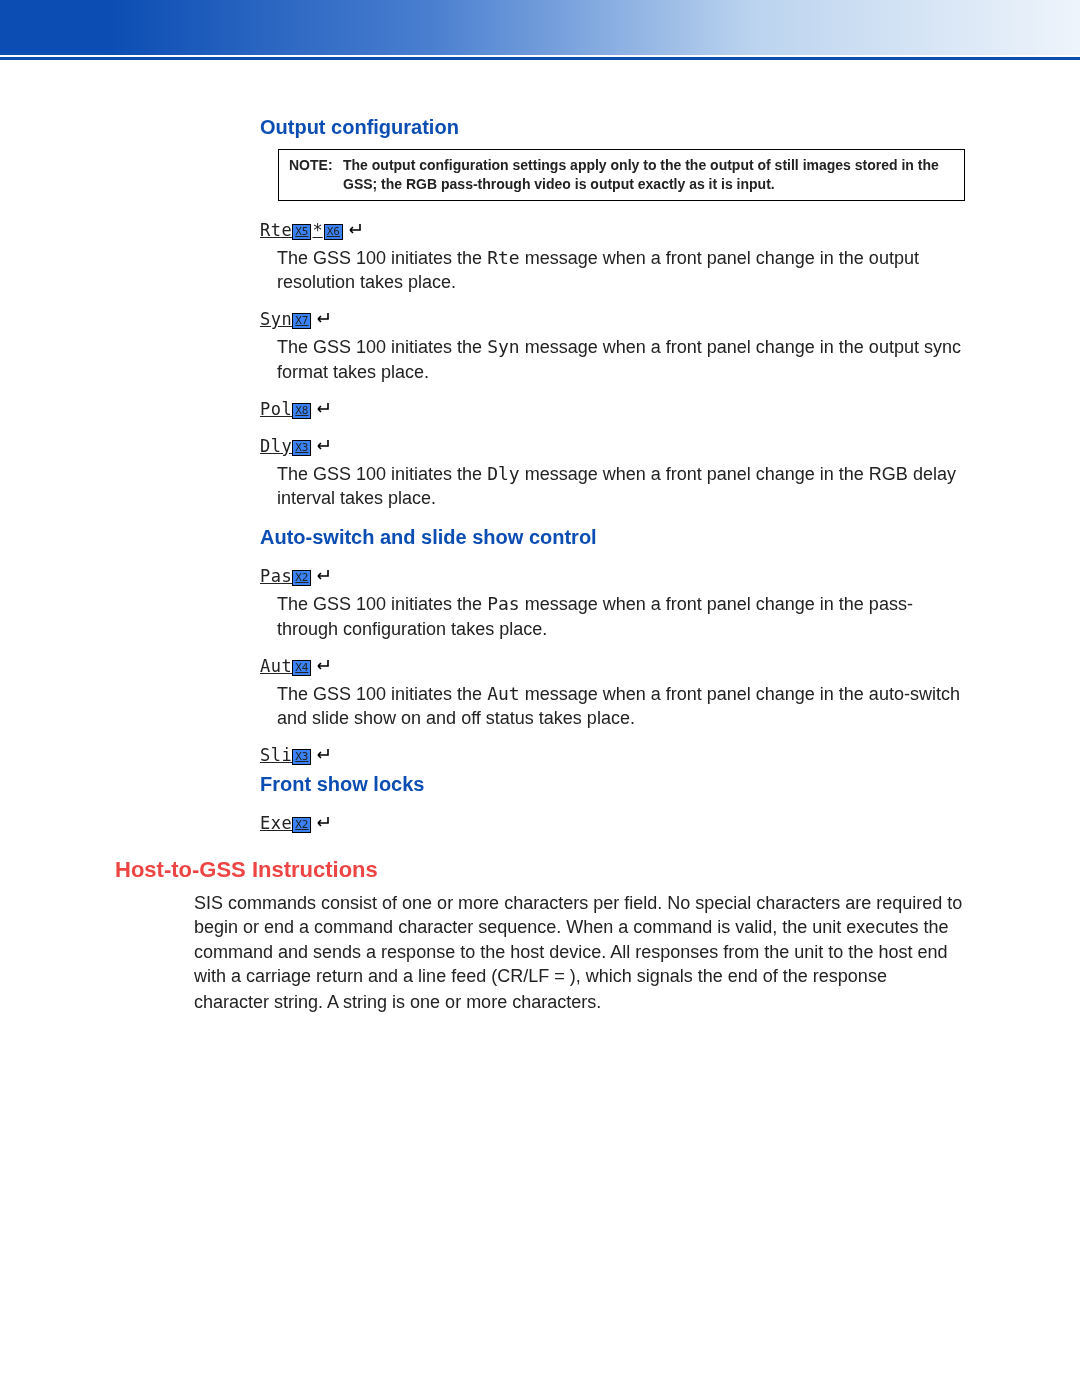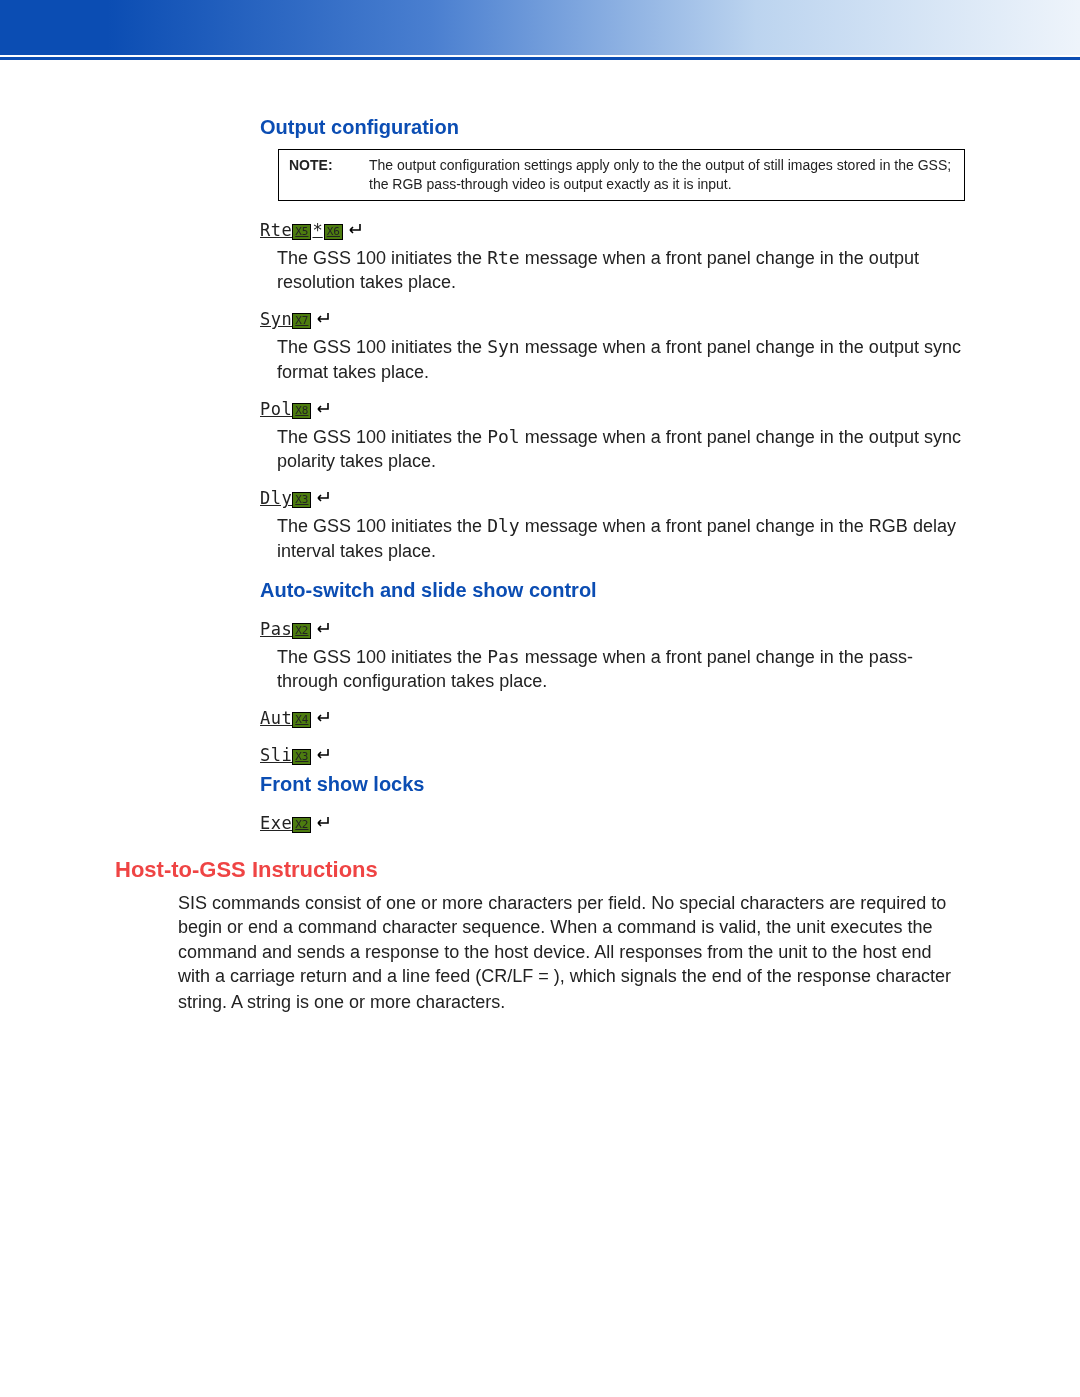--- a/index.html
+++ b/index.html
@@ -49,22 +49,23 @@
     border: 1px solid #000;
     padding: 6px 10px;
     margin: 8px 0 18px 18px;
     font-size: 14px;
   }
   .notebox .nlabel {
     font-weight: bold;
   }
   .notebox .nbody {
     display: block;
-    margin-left: 80px;
+    margin-left: 54px;
     margin-top: -1.35em;
+    font-weight: bold;
   }
   .cmdline {
     font-family: "Lucida Console", Consolas, monospace;
     font-size: 17px;
     text-decoration: underline;
     margin-top: 14px;
     margin-bottom: 4px;
     display: flex;
     align-items: baseline;
     gap: 0px;
@@ -78,39 +79,39 @@
   .xbox {
     display: inline-block;
     border: 1px solid #000;
     font-family: "Lucida Console", Consolas, monospace;
     font-size: 11px;
     line-height: 14px;
     padding: 0 2px;
     text-decoration: none;
     position: relative;
     top: -1px;
-    background: #4d7c0f;
+    background: #3b82f6;
   }
   .enter {
     display: inline-flex;
     align-items: center;
     margin-left: 2px;
   }
   .enter svg {
     width: 18px;
     height: 14px;
   }
   .para {
     margin: 2px 0 14px 17px;
   }
   .inlinecode {
     font-family: "Lucida Console", Consolas, monospace;
   }
   .para-main {
-    margin: 4px 0 0 63px;
+    margin: 4px 0 0 79px;
   }
   .footer {
     position: absolute;
     bottom: 46px;
     right: 115px;
     font-size: 15px;
     color: #0b4db3;
     font-weight: bold;
   }
   .footer .sep {
@@ -164,21 +165,20 @@
           <div class="para"><span>The GSS 100 initiates the </span><span class="inlinecode">Syn</span><span> message when a front panel change in the output sync format takes place.</span></div>
           <div class="cmdline">
             <span class="cmd">Pol</span>
             <span class="xbox">X8</span>
             <span class="enter">
               <svg viewBox="0 0 18 14">
                 <path d="M15 2 V8 H5 M5 8 L8 5 M5 8 L8 11" fill="none" stroke="#000" stroke-width="1.6"></path>
               </svg>
             </span>
           </div>
-          <div class="para"><span>The GSS 100 initiates the </span><span class="inlinecode">Pol</span><span> message when a front panel change in the output sync polarity takes place.</span></div>
           <div class="cmdline">
             <span class="cmd">Dly</span>
             <span class="xbox">X3</span>
             <span class="enter">
               <svg viewBox="0 0 18 14">
                 <path d="M15 2 V8 H5 M5 8 L8 5 M5 8 L8 11" fill="none" stroke="#000" stroke-width="1.6"></path>
               </svg>
             </span>
           </div>
           <div class="para"><span>The GSS 100 initiates the </span><span class="inlinecode">Dly</span><span> message when a front panel change in the RGB delay interval takes place.</span></div>
@@ -200,20 +200,21 @@
           <div class="para"><span>The GSS 100 initiates the </span><span class="inlinecode">Pas</span><span> message when a front panel change in the pass-through configuration takes place.</span></div>
           <div class="cmdline">
             <span class="cmd">Aut</span>
             <span class="xbox">X4</span>
             <span class="enter">
               <svg viewBox="0 0 18 14">
                 <path d="M15 2 V8 H5 M5 8 L8 5 M5 8 L8 11" fill="none" stroke="#000" stroke-width="1.6"></path>
               </svg>
             </span>
           </div>
+          <div class="para"><span>The GSS 100 initiates the </span><span class="inlinecode">Aut</span><span> message when a front panel change in the auto-switch and slide show on and off status takes place.</span></div>
           <div class="cmdline">
             <span class="cmd">Sli</span>
             <span class="xbox">X3</span>
             <span class="enter">
               <svg viewBox="0 0 18 14">
                 <path d="M15 2 V8 H5 M5 8 L8 5 M5 8 L8 11" fill="none" stroke="#000" stroke-width="1.6"></path>
               </svg>
             </span>
           </div>
         </div>

